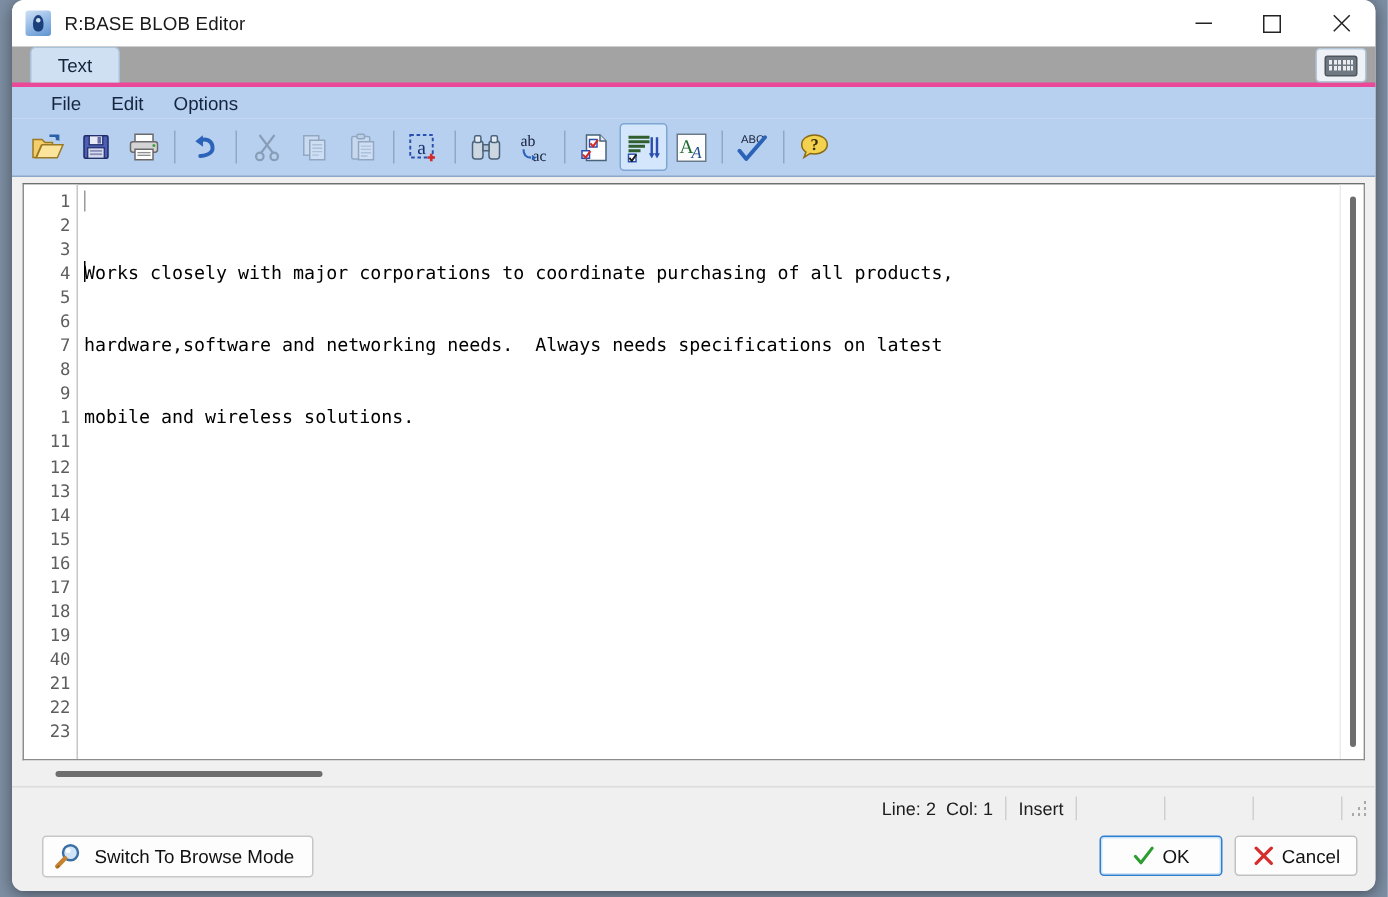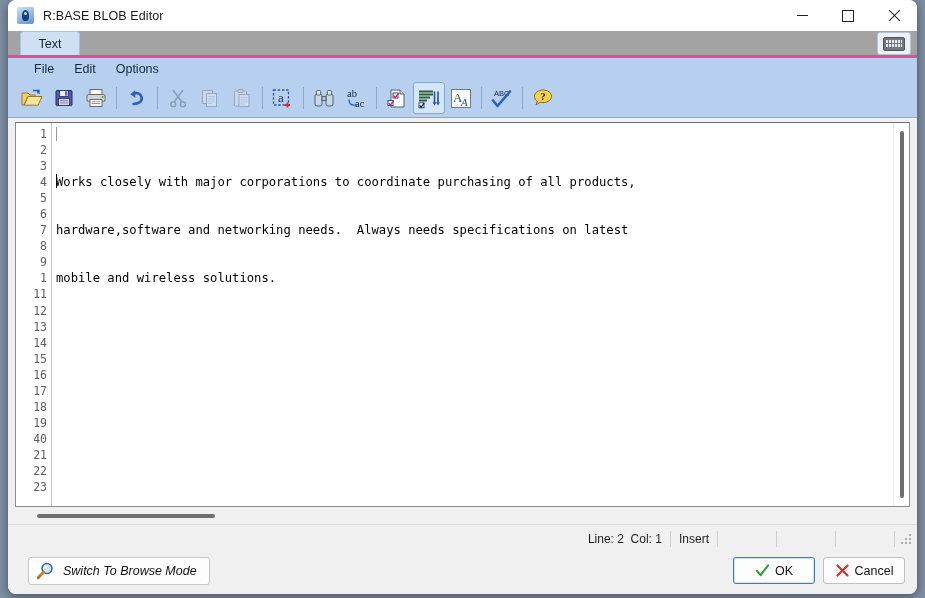--- a/index.html
+++ b/index.html
@@ -360,21 +360,20 @@
     background: #fdfdfd;
     border: 1px solid #c7c7c7;
     border-radius: 3px;
     display: flex;
     align-items: center;
     padding: 0 12px 0 6px;
     font-size: 12.5px;
     color: #111;
     cursor: default;
     margin-left: 10px;
-    font-style: italic;
   }
   .mag-ico { width: 20px; height: 20px; margin-right: 8px; flex: 0 0 20px; }
   .dlg-btns {
     position: absolute;
     right: 12px;
     display: flex;
     gap: 8px;
     border-radius: 12px;
   }
   .dlg-btn {

